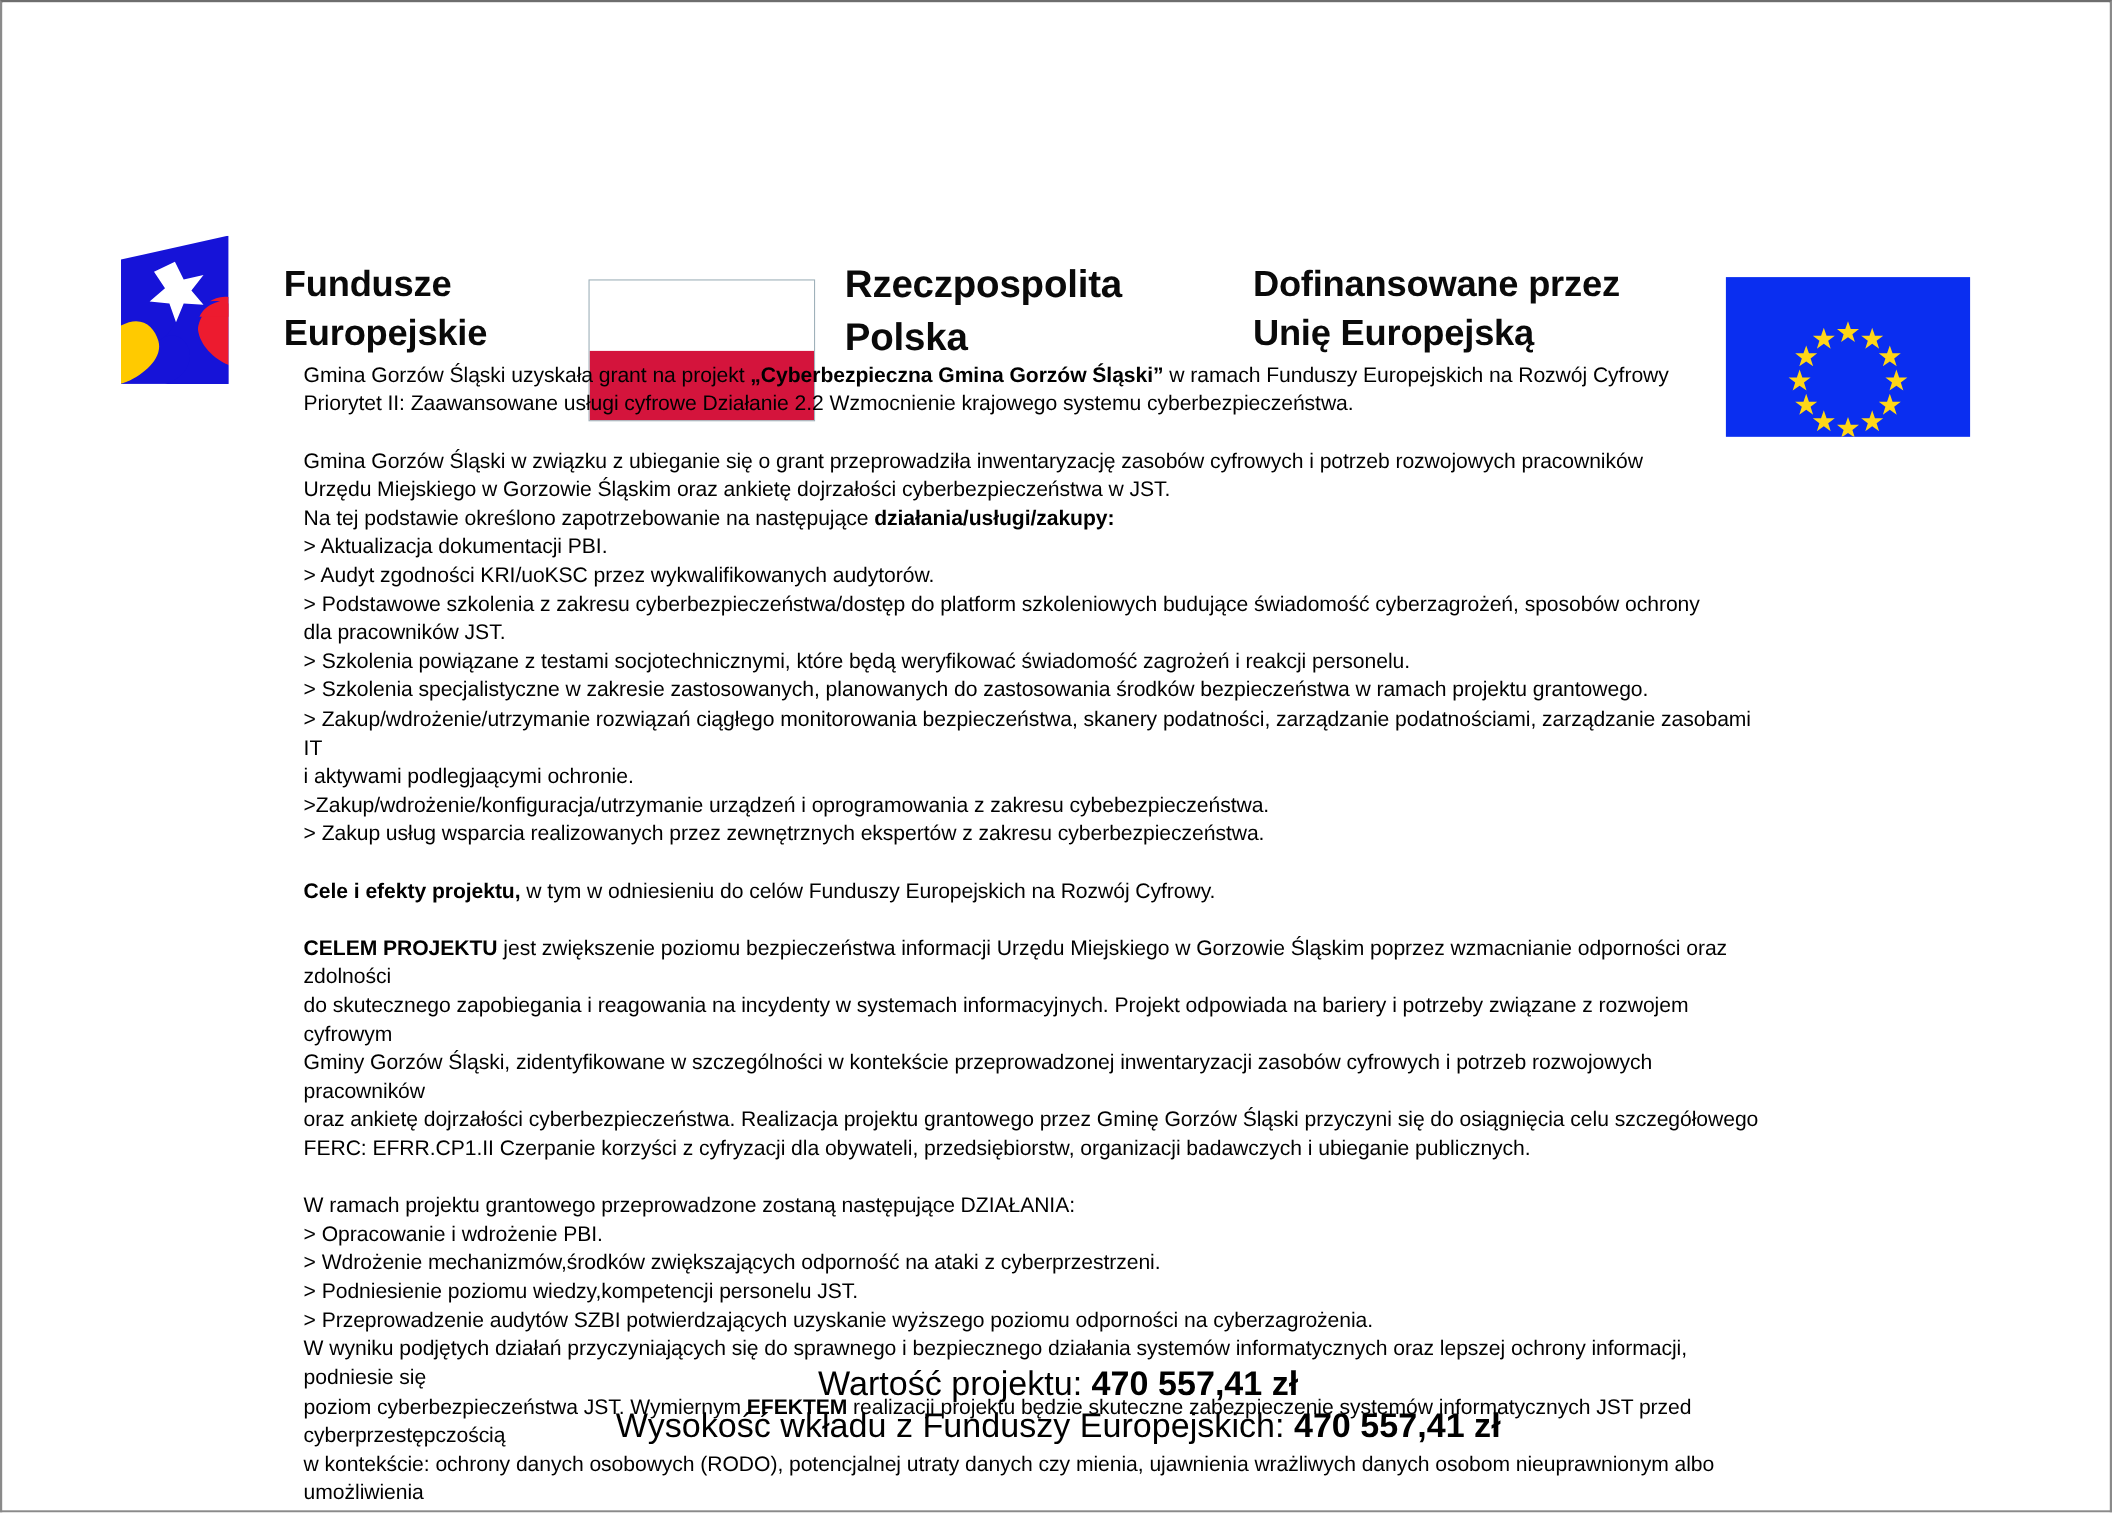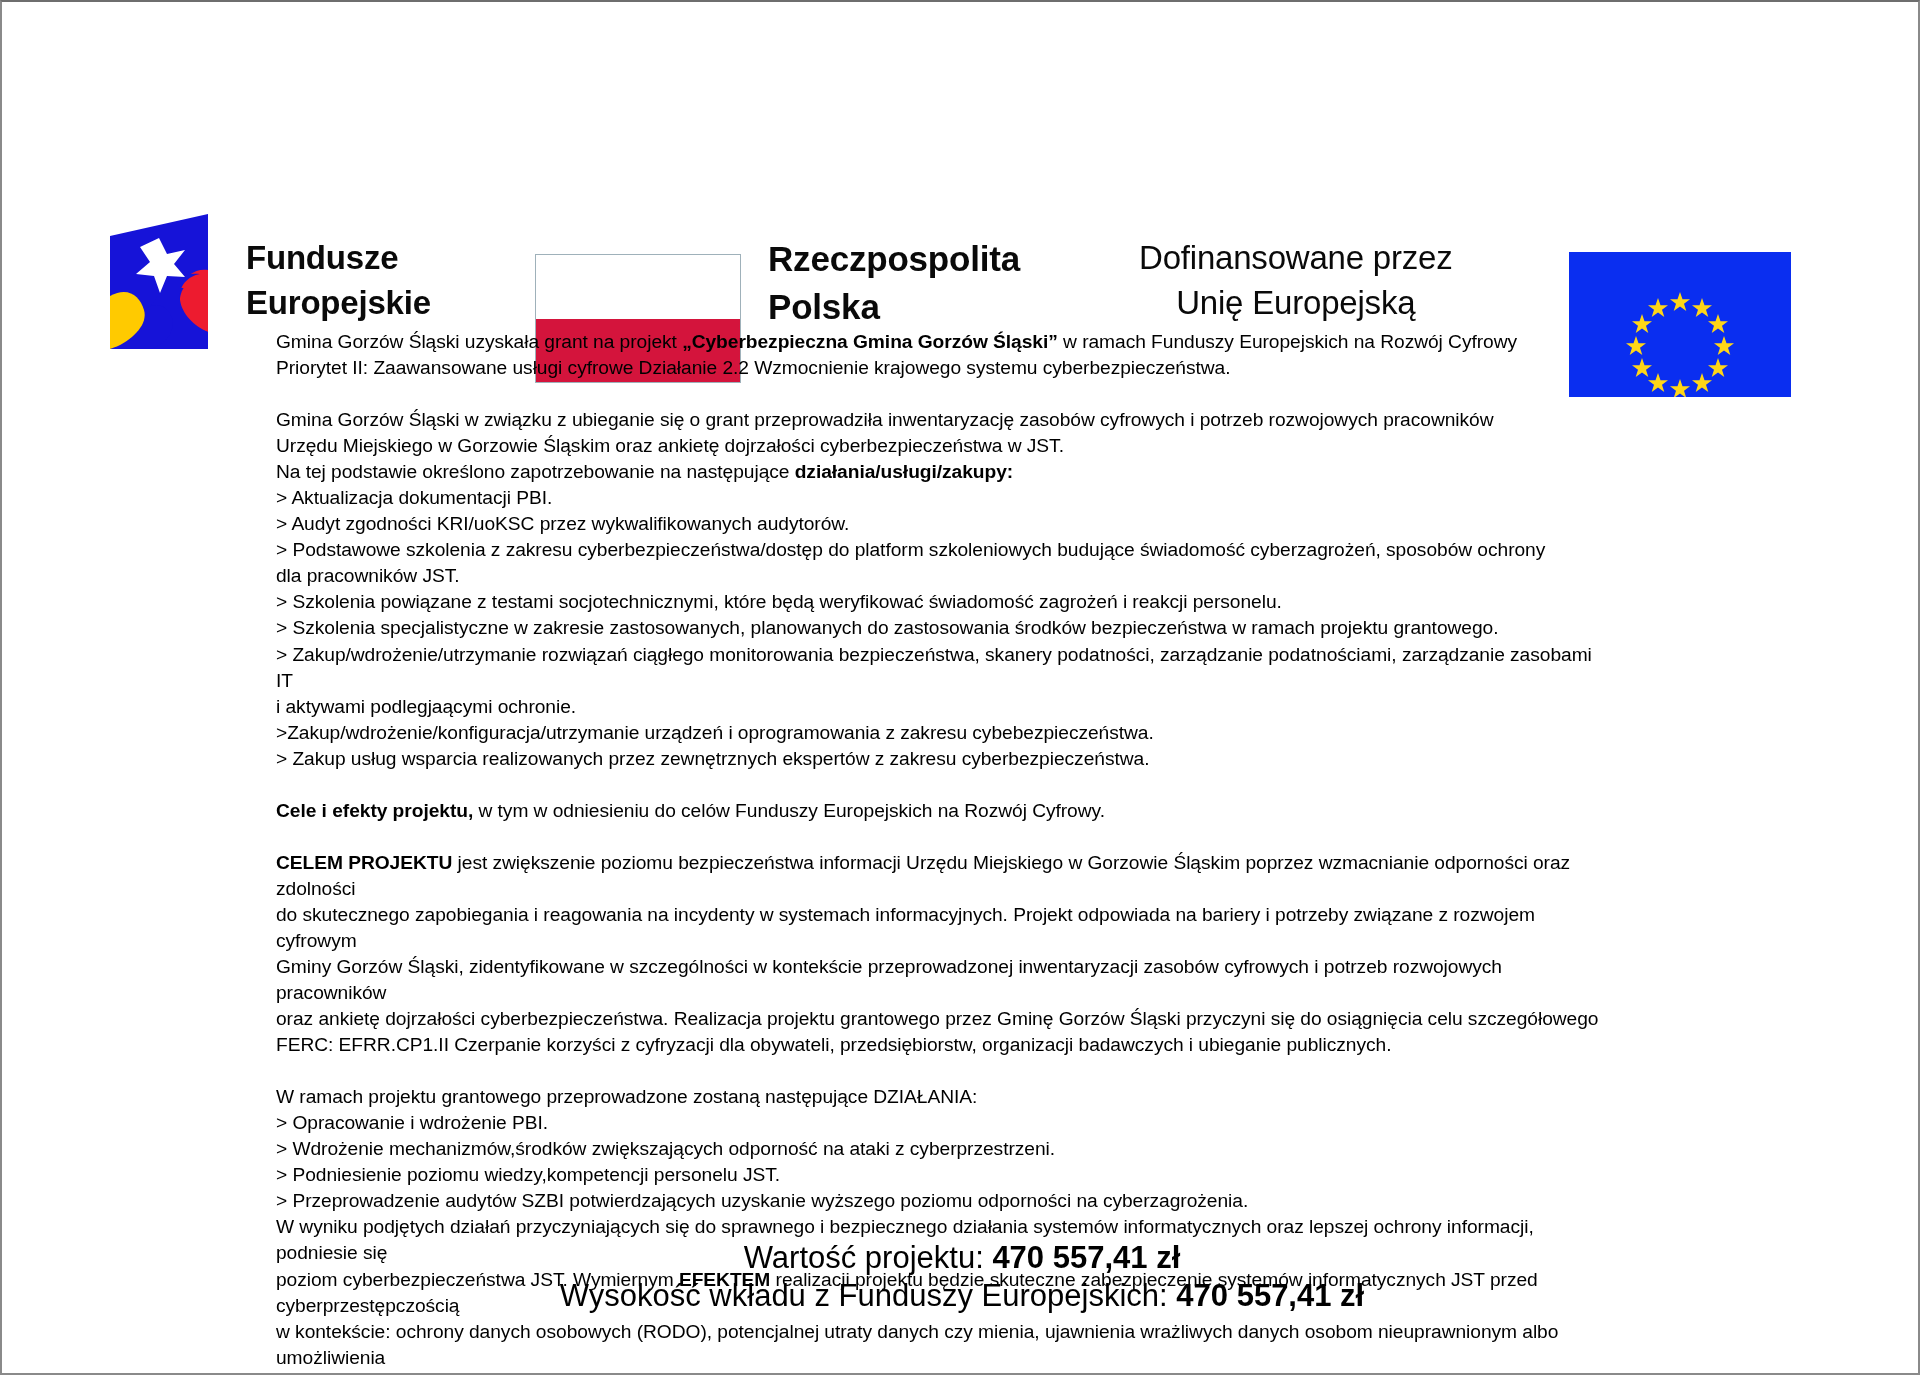--- a/index.html
+++ b/index.html
@@ -35,21 +35,21 @@
   .fe-mark {
     position: absolute;
     left: 108px; top: 112px;
     width: 98px; height: 135px;
     overflow: hidden;
   }
   .fe-mark svg { display: block; }
 
   .fe-text {
     position: absolute;
-    left: 244px; top: 133px;
+    left: 256px; top: 133px;
     font-size: 33px;
     font-weight: bold;
     line-height: 1.37;
     letter-spacing: -0.2px;
     color: #0a0a0a;
     white-space: pre-line;
   }
 
   
   .pl-flag {
@@ -75,25 +75,25 @@
     letter-spacing: -0.2px;
     color: #0a0a0a;
     white-space: pre-line;
   }
 
   
   .eu-text {
     position: absolute;
     left: 1137px; top: 133px;
     font-size: 33px;
-    font-weight: normal;
+    font-weight: bold;
     line-height: 1.37;
     letter-spacing: -0.2px;
     color: #0a0a0a;
-    text-align: center;
+    text-align: left;
     white-space: pre-line;
   }
   .eu-flag {
     position: absolute;
     left: 1567px; top: 150px;
     width: 222px; height: 145px;
     background: #0a2ef0;
     overflow: hidden;
   }
   .eu-flag svg { display: block; }

